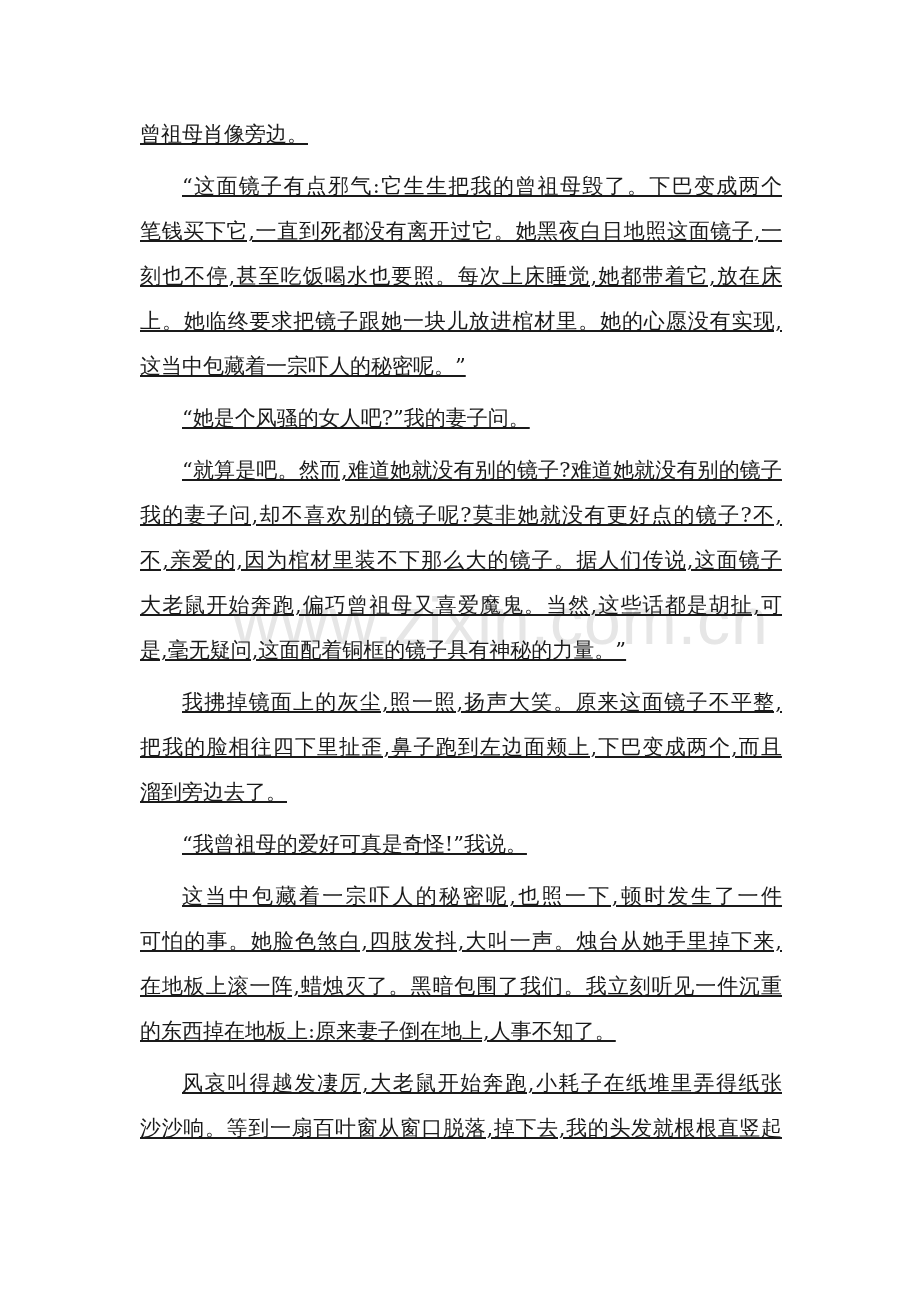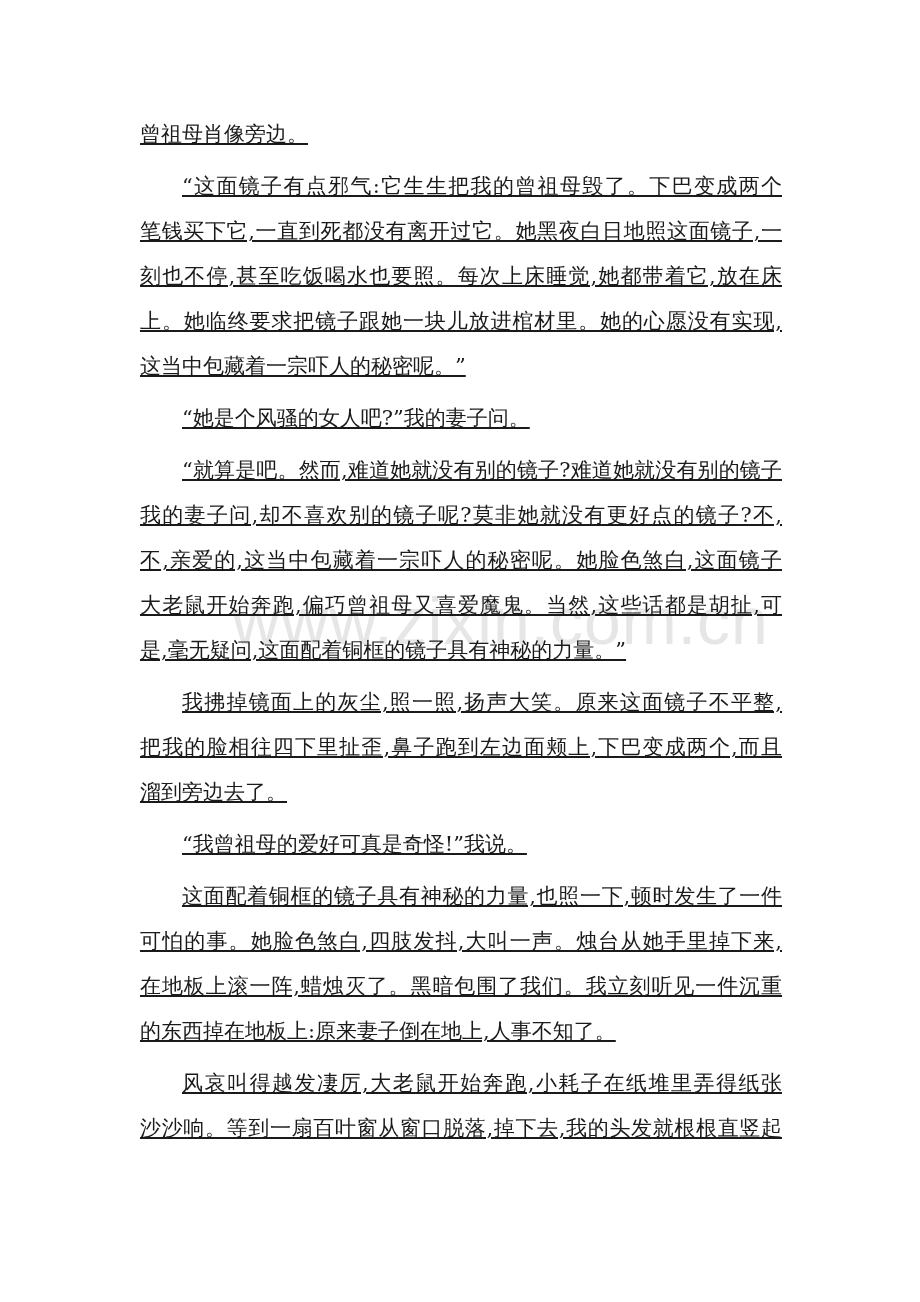--- a/index.html
+++ b/index.html
@@ -37,34 +37,34 @@
     <span class="line">刻也不停,甚至吃饭喝水也要照。每次上床睡觉,她都带着它,放在床</span>
     <span class="line">上。她临终要求把镜子跟她一块儿放进棺材里。她的心愿没有实现,</span>
     <span class="line last">这当中包藏着一宗吓人的秘密呢。”</span>
   </p>
   <p class="para">
     <span class="line indent last">“她是个风骚的女人吧?”我的妻子问。</span>
   </p>
   <p class="para">
     <span class="line indent">“就算是吧。然而,难道她就没有别的镜子?难道她就没有别的镜子</span>
     <span class="line">我的妻子问,却不喜欢别的镜子呢?莫非她就没有更好点的镜子?不,</span>
-    <span class="line">不,亲爱的,这当中包藏着一宗吓人的秘密呢。她脸色煞白,这面镜子</span>
+    <span class="line">不,亲爱的,因为棺材里装不下那么大的镜子。据人们传说,这面镜子</span>
     <span class="line">大老鼠开始奔跑,偏巧曾祖母又喜爱魔鬼。当然,这些话都是胡扯,可</span>
     <span class="line last">是,毫无疑问,这面配着铜框的镜子具有神秘的力量。”</span>
   </p>
   <p class="para">
     <span class="line indent">我拂掉镜面上的灰尘,照一照,扬声大笑。原来这面镜子不平整,</span>
     <span class="line">把我的脸相往四下里扯歪,鼻子跑到左边面颊上,下巴变成两个,而且</span>
     <span class="line last">溜到旁边去了。</span>
   </p>
   <p class="para">
     <span class="line indent last">“我曾祖母的爱好可真是奇怪!”我说。</span>
   </p>
   <p class="para">
-    <span class="line indent">这面配着铜框的镜子具有神秘的力量,也照一下,顿时发生了一件</span>
+    <span class="line indent">这当中包藏着一宗吓人的秘密呢,也照一下,顿时发生了一件</span>
     <span class="line">可怕的事。她脸色煞白,四肢发抖,大叫一声。烛台从她手里掉下来,</span>
     <span class="line">在地板上滚一阵,蜡烛灭了。黑暗包围了我们。我立刻听见一件沉重</span>
     <span class="line last">的东西掉在地板上:原来妻子倒在地上,人事不知了。</span>
   </p>
   <p class="para">
     <span class="line indent">风哀叫得越发凄厉,大老鼠开始奔跑,小耗子在纸堆里弄得纸张</span>
     <span class="line">沙沙响。等到一扇百叶窗从窗口脱落,掉下去,我的头发就根根直竖起</span>
   </p>
 </div>
 

